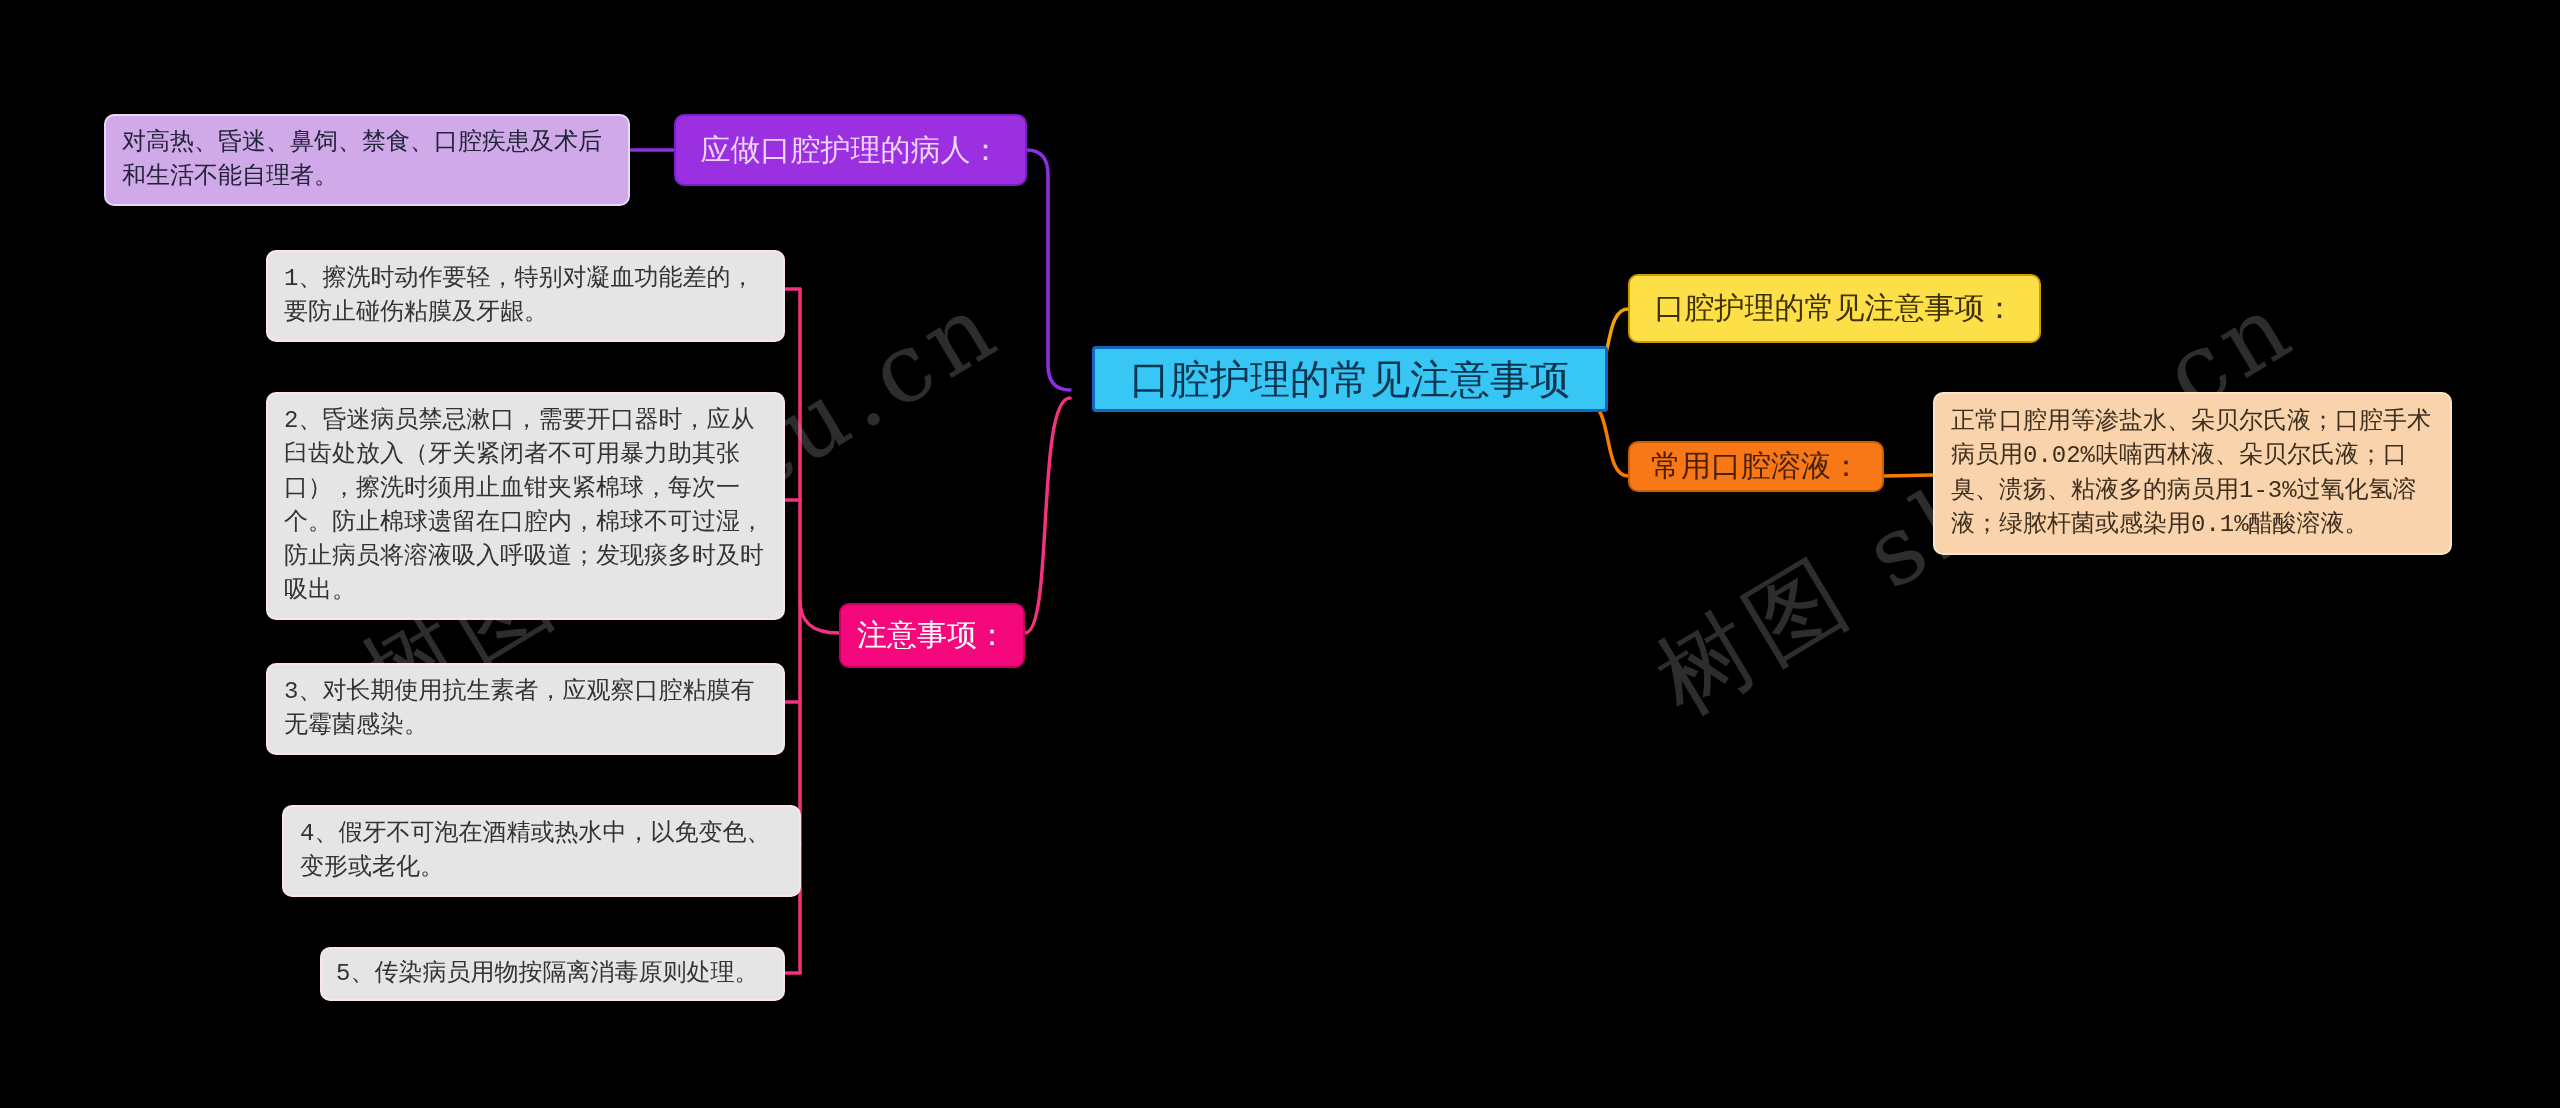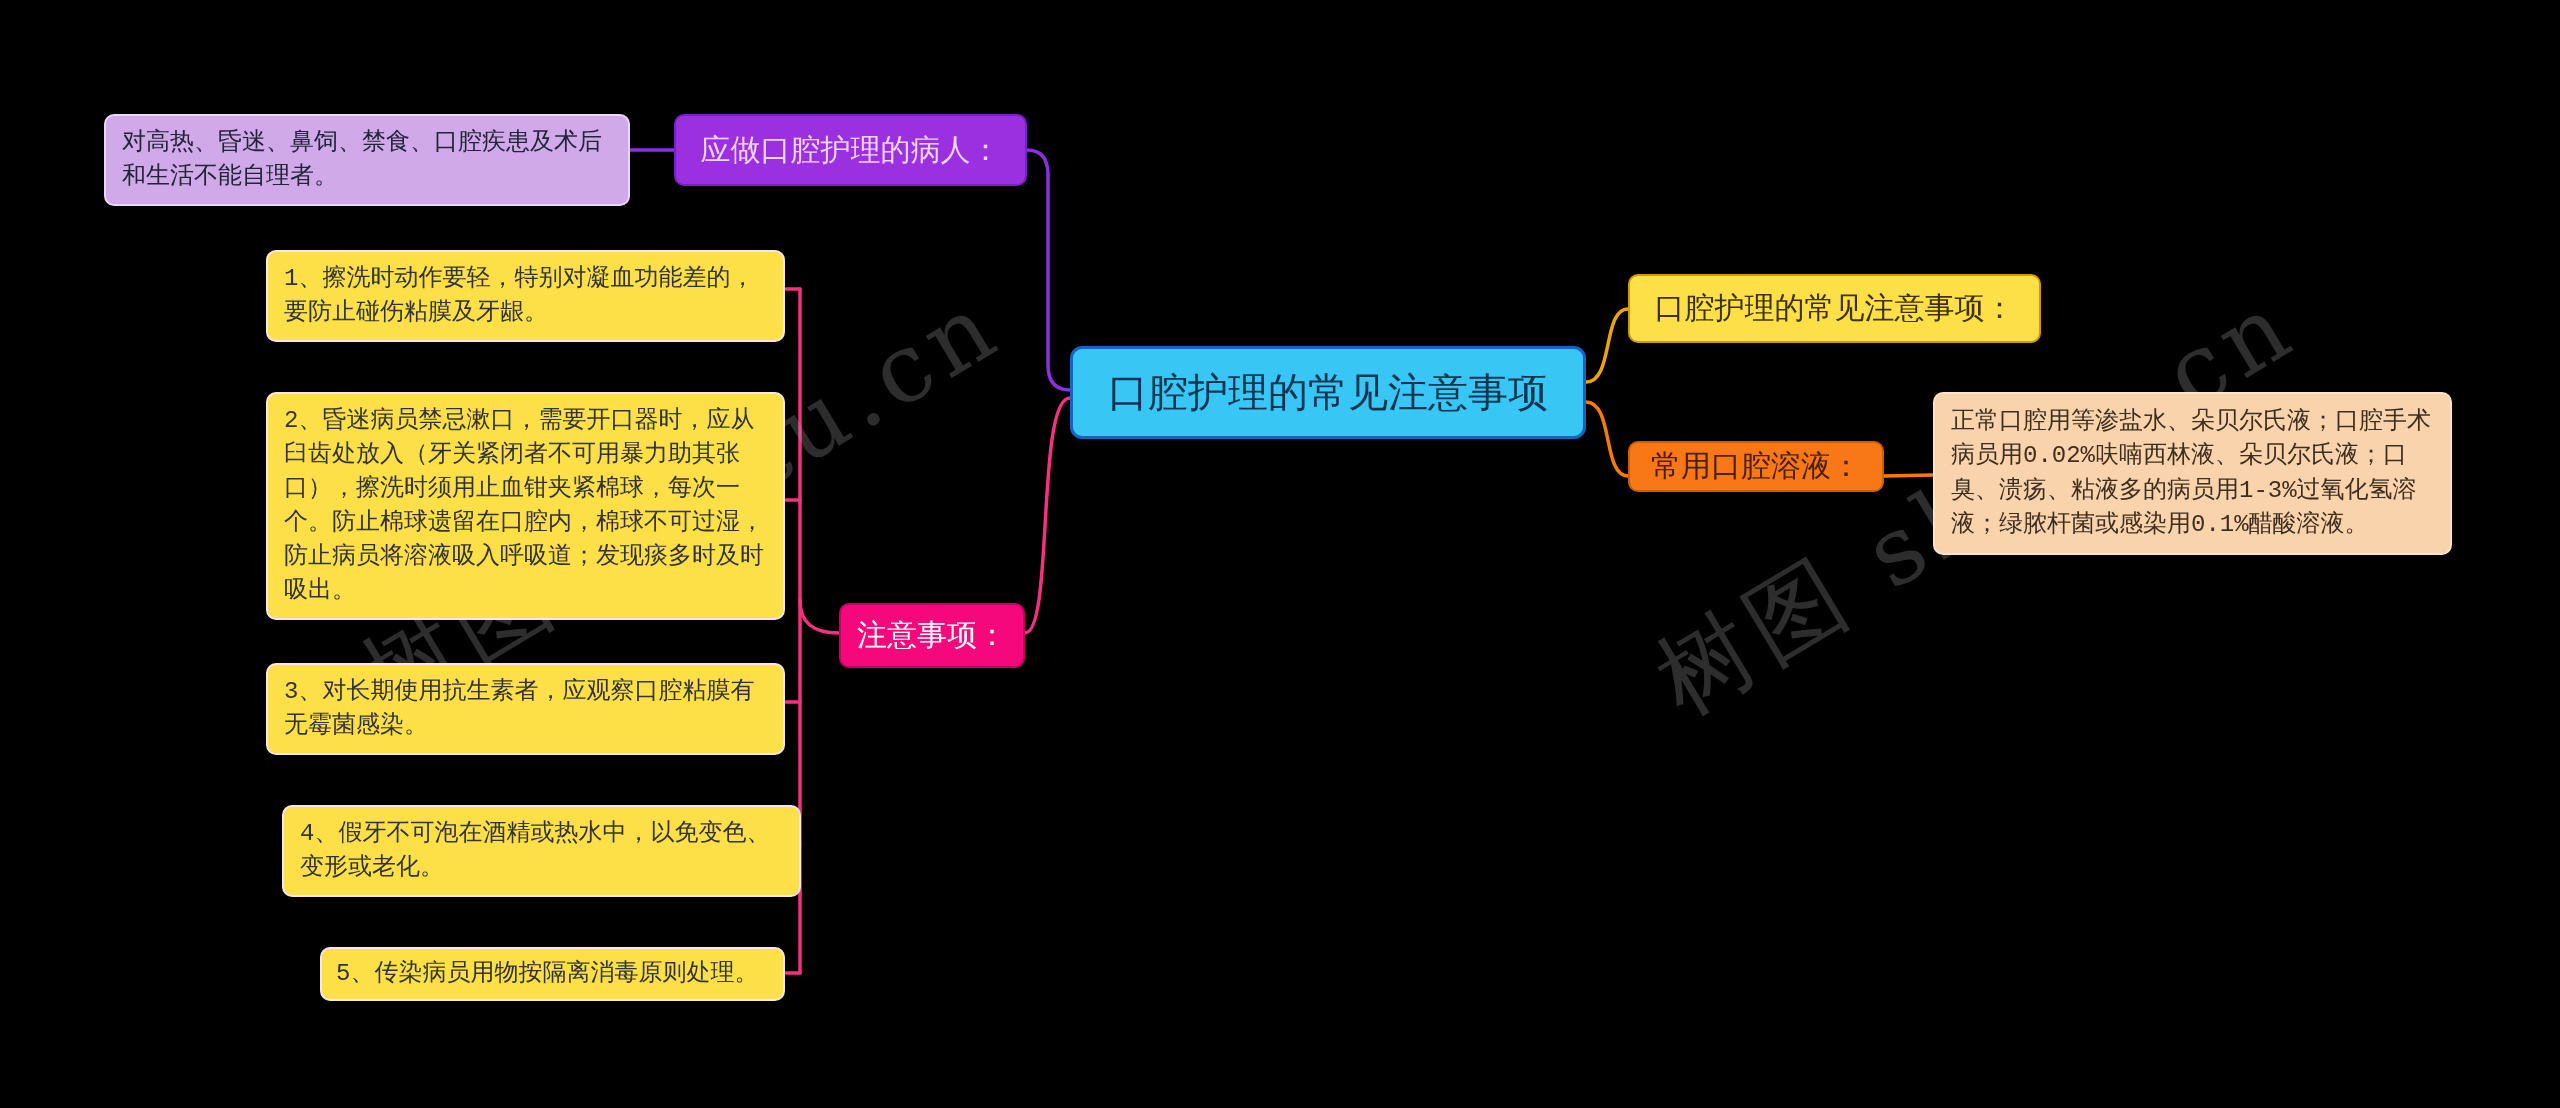--- a/index.html
+++ b/index.html
@@ -20,40 +20,40 @@
   .wm-right{left:1615px;top:440px;}
 
   .node,.box{position:absolute;box-sizing:border-box;display:flex;align-items:center;font-family:Liberation Mono, monospace;}
   .node{justify-content:center;border-radius:10px;}
   .box{
     justify-content:flex-start;text-align:left;border-radius:10px;
     font-size:24px;line-height:1.42;word-break:break-all;padding:10px 16px;
   }
 
   .node-central{
-    left:1070px;top:346px;width:516px;height:93px;
-    background:#38c6f4;border:3px solid #1565c0;border-radius:12px;
+    left:1092px;top:346px;width:516px;height:66px;
+    background:#38c6f4;border:3px solid #1565c0;border-radius:4px;
     color:#0a3550;font-size:40px;
   }
   .node-patients{
     left:674px;top:114px;width:353px;height:72px;
     background:#9b30e0;border:2px solid #7a1ec8;
     color:#eed4ff;font-size:30px;
   }
   .box-patients-detail{
     left:104px;top:114px;width:526px;min-height:79px;
     background:#cfa9e8;border:2px solid #e9d7f7;color:#23233a;
   }
   .node-precautions{
     left:839px;top:603px;width:186px;height:65px;
     background:#f5087c;border:2px solid #c2005e;
     color:#ffffff;font-size:30px;
   }
   .box-pink{
-    background:#fde047;border:2px solid #fce4ef;color:#333333;
+    background:#e5e5e5;border:2px solid #fce4ef;color:#333333;
   }
   .item-0{left:266px;top:250px;width:519px;min-height:78px;}
   .item-1{left:266px;top:392px;width:519px;min-height:217px;}
   .item-2{left:266px;top:663px;width:519px;min-height:78px;}
   .item-3{left:266px;top:805px;width:519px;min-height:78px;margin-left:16px;}
   .item-4{left:320px;top:947px;width:465px;min-height:52px;padding:8px 14px;}
   .node-notes{
     left:1628px;top:274px;width:413px;height:69px;
     background:#fde047;border:2px solid #d19b00;
     color:#3f3000;font-size:30px;

